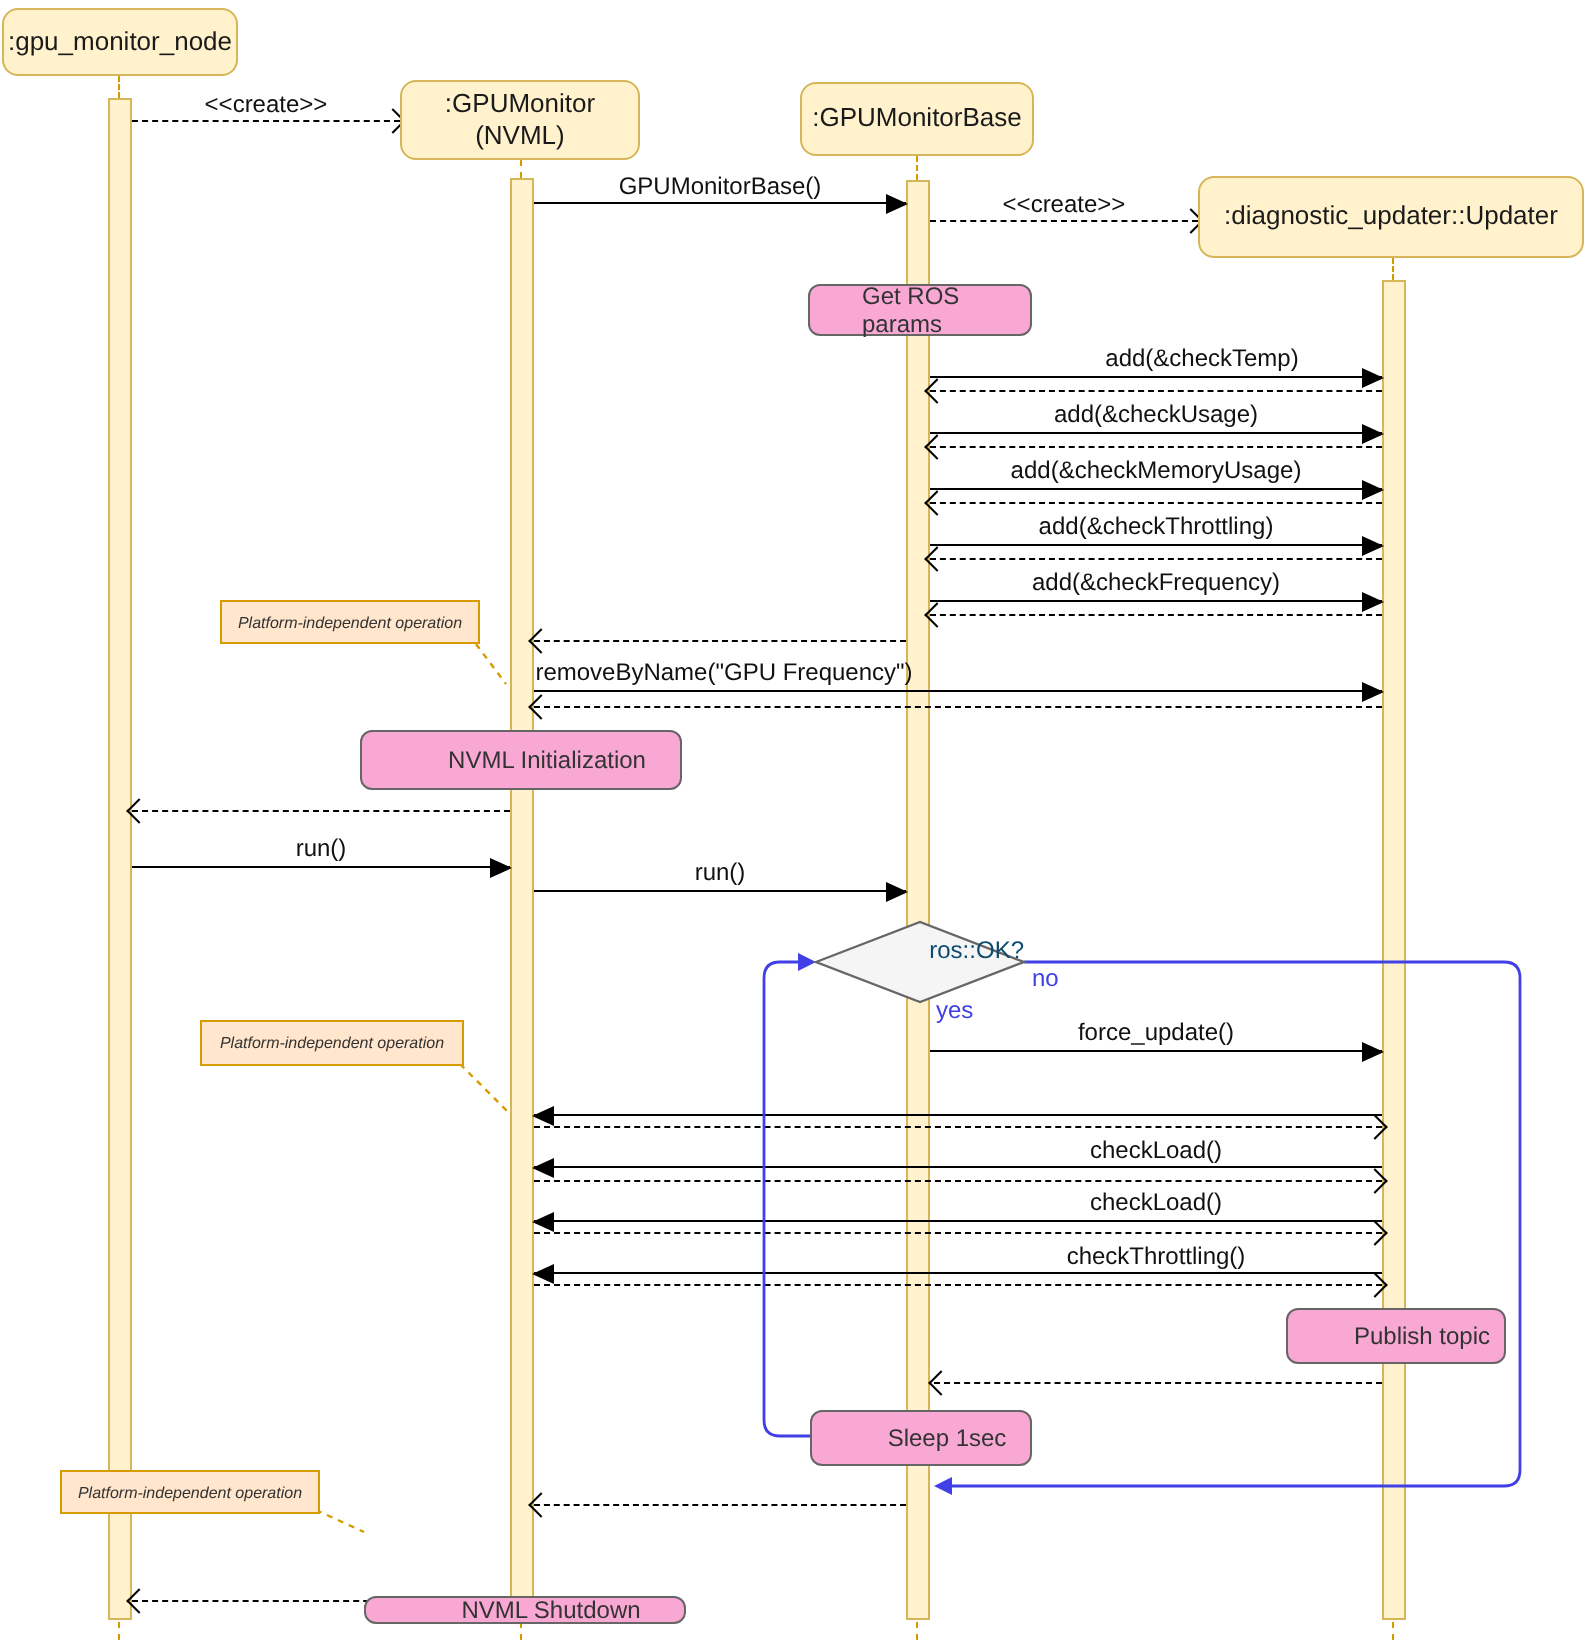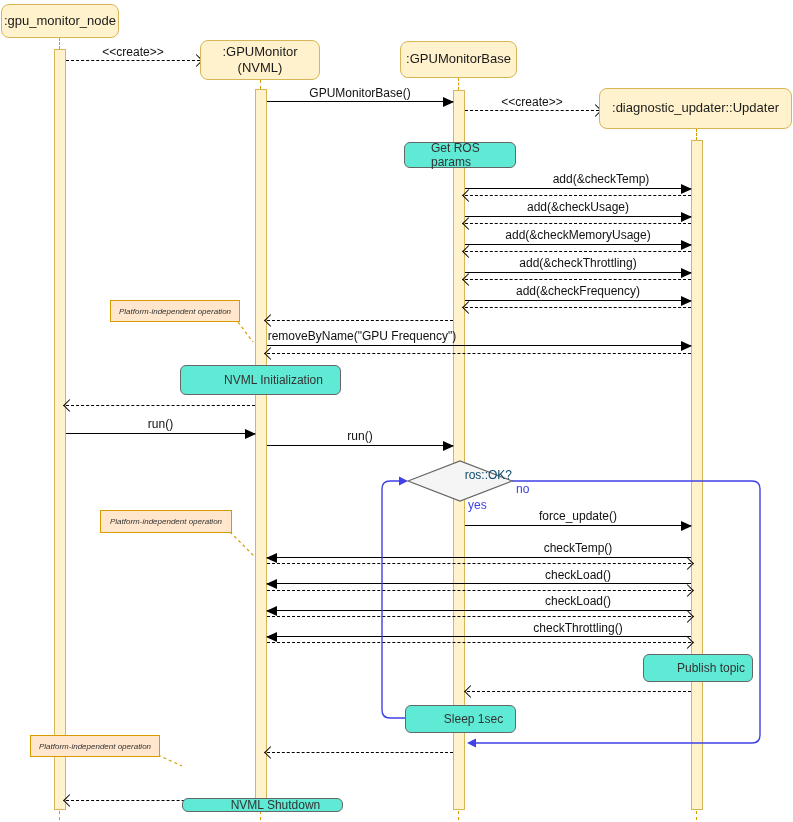--- a/index.html
+++ b/index.html
@@ -16,21 +16,21 @@
   .solid{border-top:1.3px solid #000;}
   .dashed{border-top:1.3px dashed #000;}
   .ah{position:absolute;}
   .ah-fr{right:-1px;top:-5px;width:0;height:0;border:5px solid transparent;border-right:0;border-left:11px solid #000;}
   .ah-fl{left:-1px;top:-5px;width:0;height:0;border:5px solid transparent;border-left:0;border-right:11px solid #000;}
   .ah-or{right:-1px;top:-4.6px;width:8px;height:8px;border-top:1.3px solid #000;border-right:1.3px solid #000;transform:rotate(45deg);}
   .ah-ol{left:-1px;top:-4.6px;width:8px;height:8px;border-top:1.3px solid #000;border-left:1.3px solid #000;transform:rotate(-45deg);}
 
   .mlabel{position:absolute;font-size:12px;line-height:14px;color:#111;text-align:center;
           white-space:nowrap;z-index:4;}
-  .activity{position:absolute;background:#5eead4;border:1px solid #666666;border-radius:6px;
+  .activity{position:absolute;background:#f9a8d4;border:1px solid #666666;border-radius:6px;
             display:flex;align-items:center;justify-content:center;font-size:12px;color:#333;
             z-index:5;box-sizing:border-box;padding-left:26px;}
   .note{position:absolute;background:#FFE6CC;border:1px solid #D79B00;display:flex;align-items:center;
         justify-content:center;font-size:8px;font-style:italic;color:#333;z-index:6;box-sizing:border-box;
         white-space:nowrap;}
   .conn{position:absolute;z-index:5;}
   .loop-svg{position:absolute;left:370px;top:450px;z-index:4;}
   .blue-label{position:absolute;font-size:12px;color:#4040E6;z-index:5;white-space:nowrap;}
   .cond-label{position:absolute;left:408px;top:468px;width:104px;text-align:right;
               font-size:12px;color:#0c4a6e;z-index:5;}
@@ -165,21 +165,20 @@
   <div class="note" style="left:100px;top:510px;width:132px;height:23px">Platform-independent operation</div>
   <svg class="conn" style="left:225px;top:528px" width="35" height="32">
     <line x1="5" y1="4" x2="29" y2="28" stroke="#D79B00" stroke-width="1.2" stroke-dasharray="3,3"></line>
   </svg>
 
   <div class="mlabel" style="left:465px;top:509px;width:226px">force_update()</div>
   <div class="mline solid" style="left:465px;top:525px;width:226px">
     <span class="ah ah-fr"></span>
     </div>
 
-  <div class="mlabel" style="left:465px;top:541px;width:226px">checkTemp()</div>
   <div class="mline solid" style="left:267px;top:557px;width:424px">
     <span class="ah ah-fl"></span>
     </div>
   <div class="mline dashed" style="left:267px;top:563px;width:424px">
     <span class="ah ah-or"></span>
     </div>
 
   <div class="mlabel" style="left:465px;top:568px;width:226px">checkLoad()</div>
   <div class="mline solid" style="left:267px;top:583px;width:424px">
     <span class="ah ah-fl"></span>

